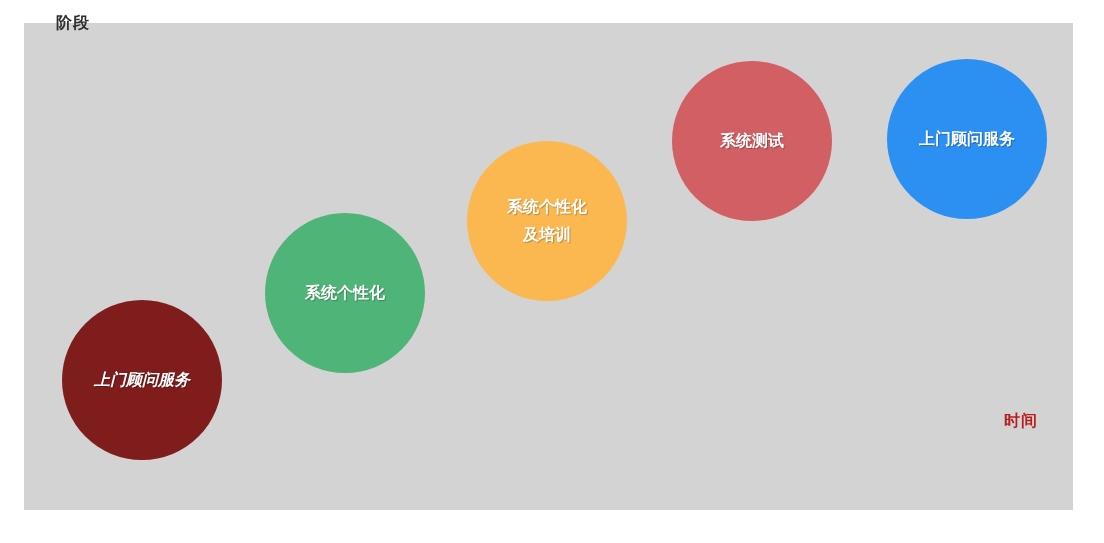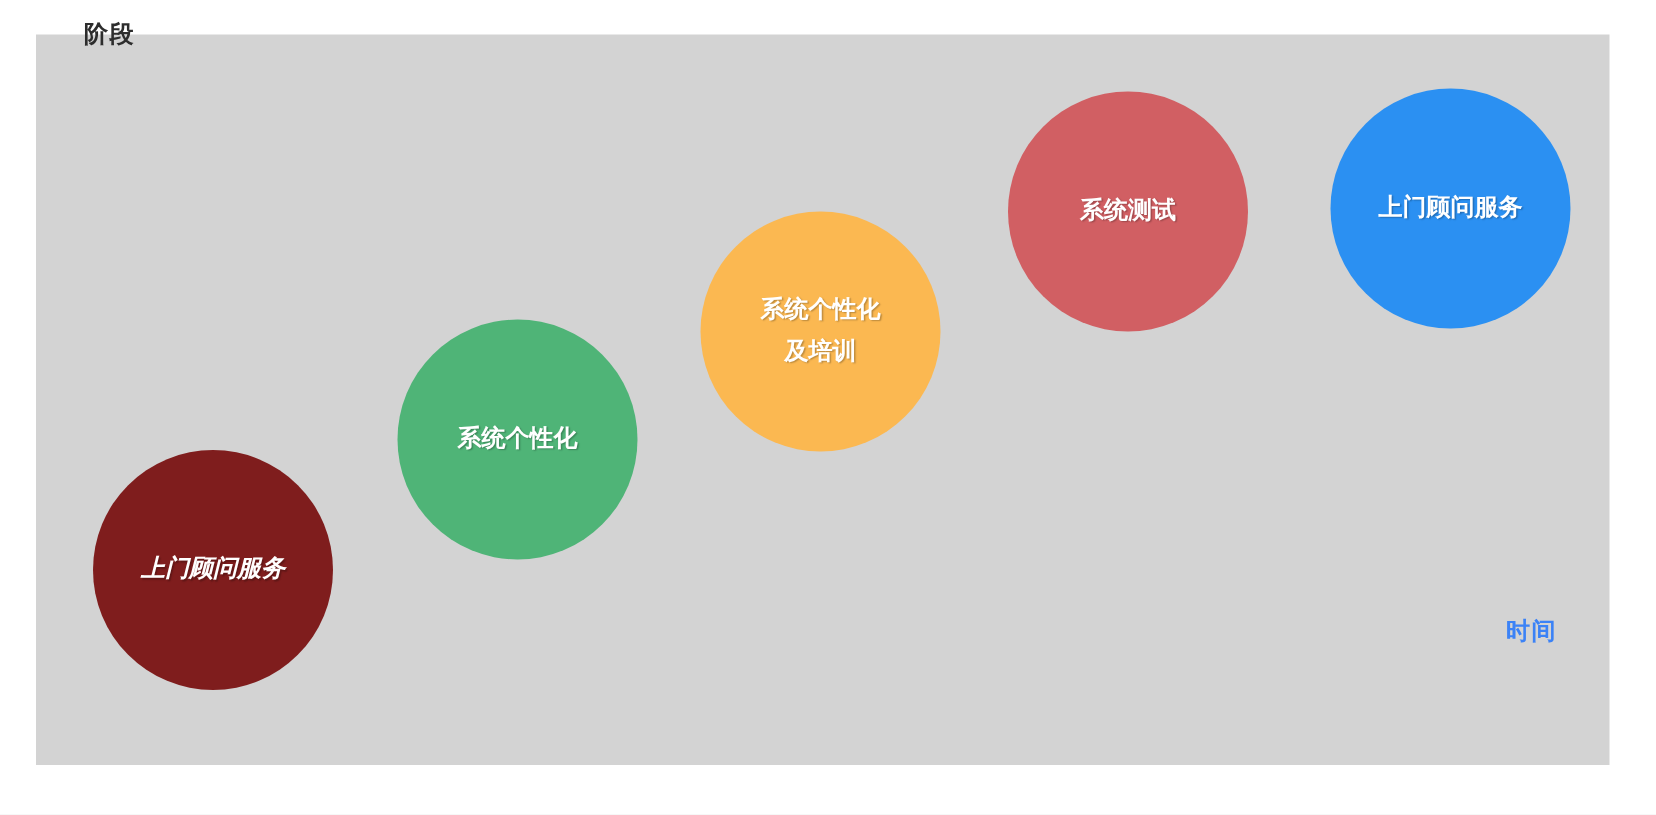--- a/index.html
+++ b/index.html
@@ -53,21 +53,21 @@
     white-space: pre-line;
     text-shadow: 1px 1px 1px rgba(0,0,0,0.25);
   }
 </style>
 </head>
 <body>
 
 <div class="canvas">
   <div class="panel"></div>
   <div class="axis-label y" style="color: rgb(45, 45, 45);">阶段</div>
-  <div class="axis-label x" style="color: #3b82f6; text-align: center;">时间</div>
+  <div class="axis-label x" style="color: #b91c1c; text-align: center;">时间</div>
   <div id="stages">
       <div class="stage-circle" style="left: 62px; top: 300px; width: 160px; height: 160px; background: #7f1d1d; font-style: italic;">
         <span class="stage-label">上门顾问服务</span>
       </div>
       <div class="stage-circle" style="left: 265px; top: 213px; width: 160px; height: 160px; background: rgb(79, 180, 119);">
         <span class="stage-label">系统个性化</span>
       </div>
       <div class="stage-circle" style="left: 467px; top: 141px; width: 160px; height: 160px; background: rgb(251, 184, 81);">
         <span class="stage-label">系统个性化
 及培训</span>

